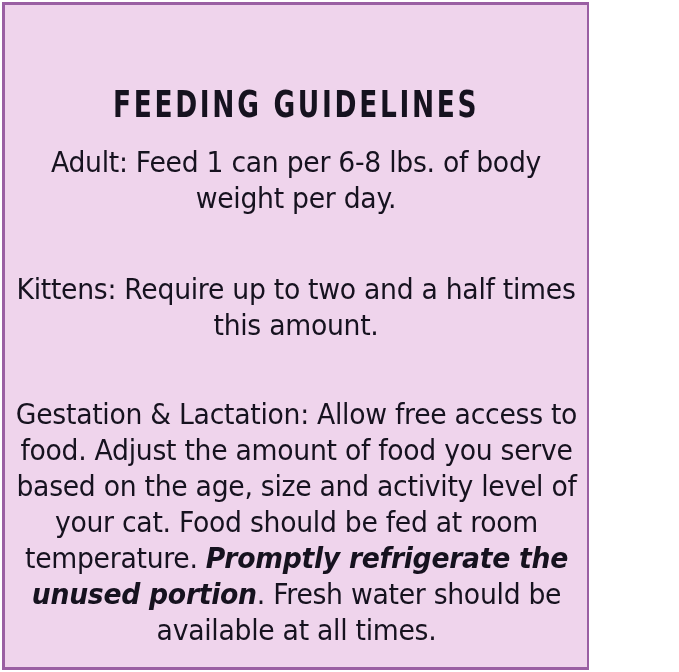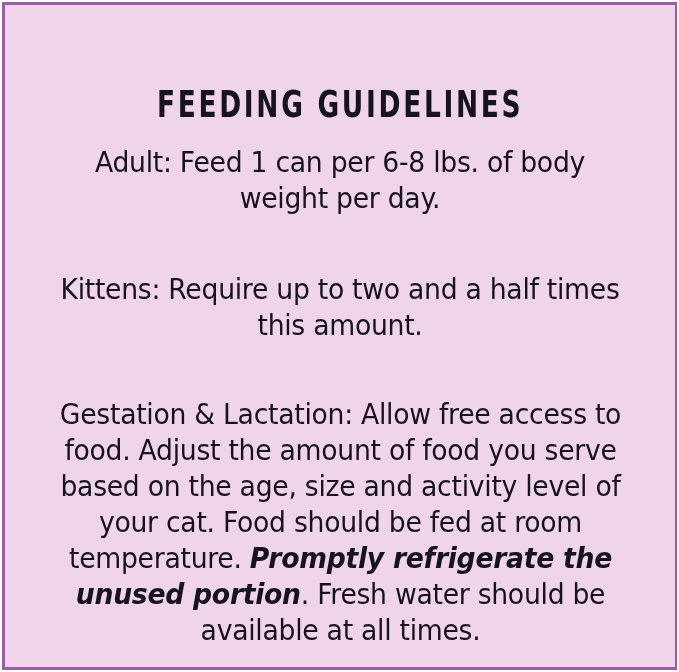--- a/index.html
+++ b/index.html
@@ -11,21 +11,21 @@
     width: 679px;
     height: 672px;
     overflow: hidden;
     font-family: "Liberation Sans", sans-serif;
   }
 
   #panel {
     position: absolute;
     left: 2px;
     top: 2px;
-    width: 675px;
+    width: 587px;
     height: 668px;
     box-sizing: border-box;
     background: #efd4ec;
     border: 3px solid #9a5fa3;
     border-right-width: 2px;
     border-bottom-width: 3px;
     overflow: hidden;
   }
 
   #content {

